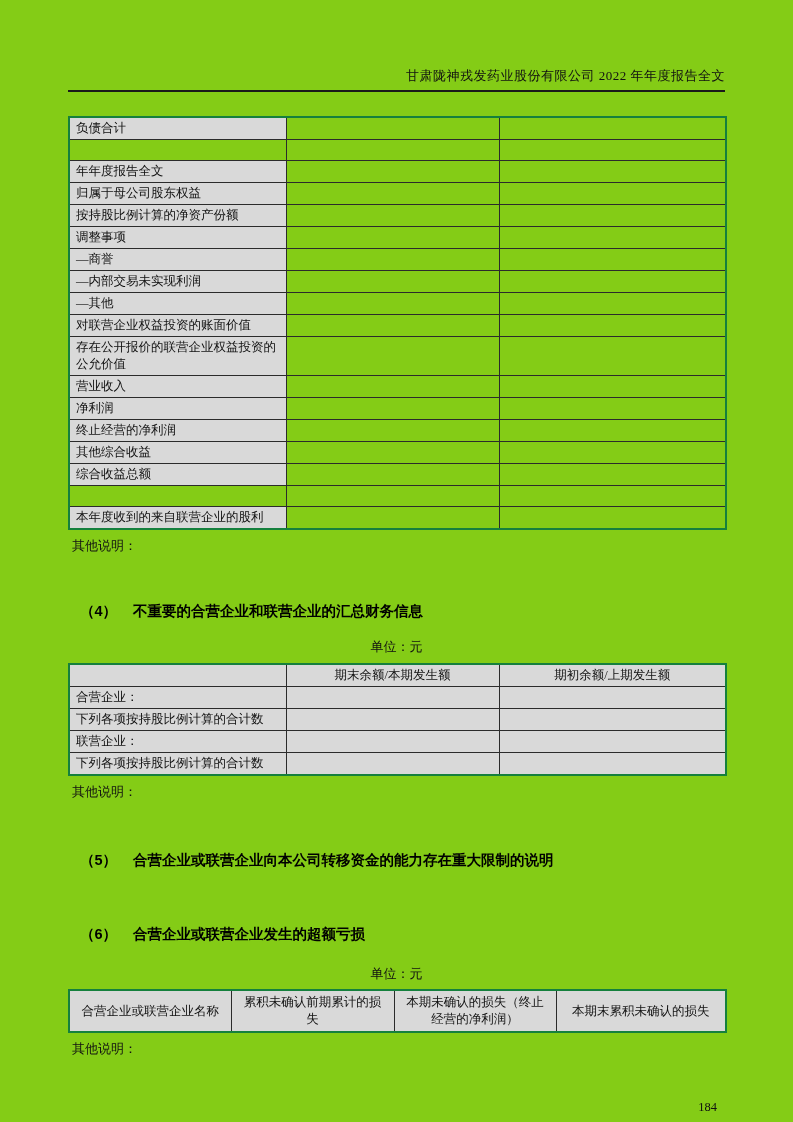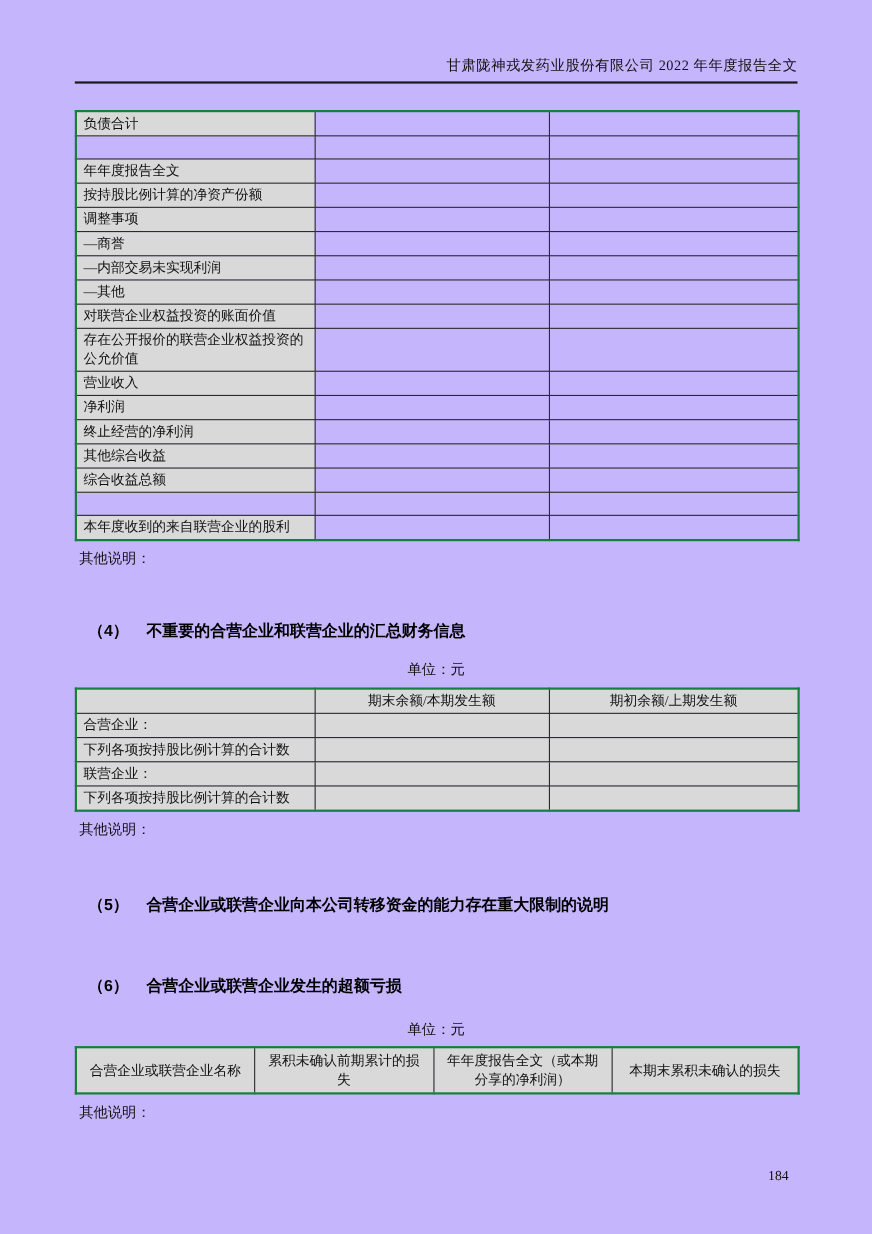--- a/index.html
+++ b/index.html
@@ -5,22 +5,22 @@
   * { margin: 0; padding: 0; box-sizing: border-box; }
   html, body { background: #ffffff; }
   body {
     font-family: "Liberation Serif", "DejaVu Serif", serif;
     color: #1a1a1a;
   }
   .page {
     position: relative;
     width: 793px;
     height: 1122px;
-    background: #c4b5fd;
-    padding: 0 68px;
+    background: #84cc16;
+    padding: 16px 68px;
     overflow: hidden;
   }
   .doc-header {
     padding-top: 51px;
     text-align: right;
     font-size: 13px;
     letter-spacing: 0.5px;
     color: #111;
   }
   .header-rule {
@@ -116,20 +116,25 @@
           <td></td>
           <td></td>
           <td></td>
         </tr>
         <tr>
           <td class="shaded">年年度报告全文</td>
           <td></td>
           <td></td>
         </tr>
         <tr>
+          <td class="shaded">归属于母公司股东权益</td>
+          <td></td>
+          <td></td>
+        </tr>
+        <tr>
           <td class="shaded">按持股比例计算的净资产份额</td>
           <td></td>
           <td></td>
         </tr>
         <tr>
           <td class="shaded">调整事项</td>
           <td></td>
           <td></td>
         </tr>
         <tr>
@@ -257,21 +262,21 @@
     <colgroup>
       <col style="width:162px">
         <col style="width:163px">
         <col style="width:162px">
         <col style="width:170px">
     </colgroup>
     <tbody>
         <tr>
           <td class="shaded">合营企业或联营企业名称</td>
           <td class="shaded">累积未确认前期累计的损失</td>
-          <td class="shaded">年年度报告全文（或本期分享的净利润）</td>
+          <td class="shaded">本期未确认的损失（终止经营的净利润）</td>
           <td class="shaded">本期末累积未确认的损失</td>
         </tr>
       </tbody>
   </table>
 
   <div class="note">其他说明：</div>
 
   <div class="page-number">184</div>
 
 </div>

